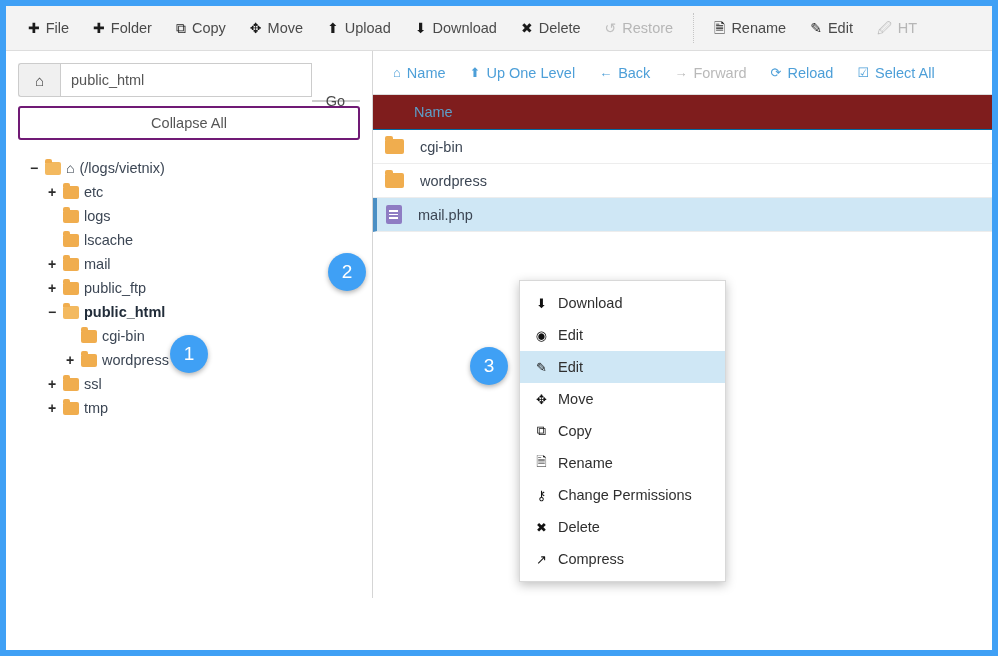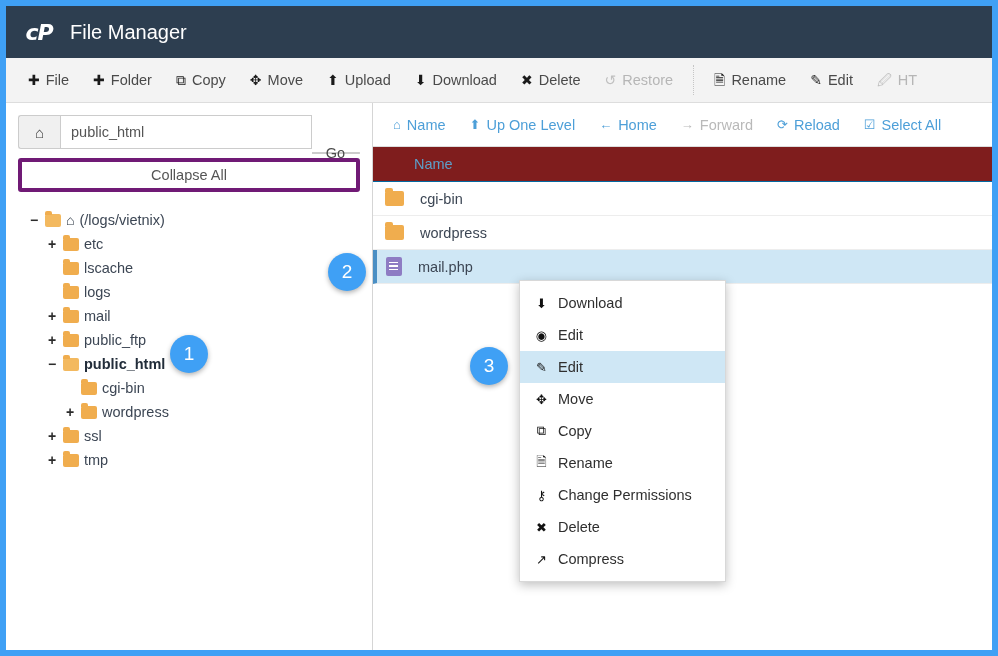--- a/index.html
+++ b/index.html
@@ -118,21 +118,21 @@
     background: #ffffff;
     border-radius: 0 3px 3px 0;
     display: flex; align-items: center; justify-content: center;
     font-size: 14.5px; color: #4a4a4a;
     cursor: pointer;
     margin-top: 37px;
   }
   .collapse-btn {
     margin-top: 9px;
     height: 34px;
-    border: 4px solid #701a75;
+    border: 2px solid #701a75;
     background: #ffffff;
     border-radius: 3px;
     display: flex; align-items: center; justify-content: center;
     font-size: 14.5px; color: #555555;
     cursor: pointer;
   }
   .tree { margin-top: 16px; font-size: 14.5px; color: #3c4654; }
   .tree-node {
     display: flex;
     align-items: center;
@@ -300,24 +300,20 @@
   }
   #badge1 { left: 164px; top: 329px; }
   #badge2 { left: 322px; top: 247px; }
   #badge3 { left: 464px; top: 341px; }
 </style>
 </head>
 <body>
 
 <div id="frame">
 
-  <div class="app-header">
-    <span class="cp-logo">cP</span>
-    <span class="app-title">File Manager</span>
-  </div>
 
   <div class="main-toolbar" id="main-toolbar">
       <div class="tb-btn">
         <span class="tb-ico">✚</span>
         <span>File</span>
       </div>
       <div class="tb-btn">
         <span class="tb-ico">✚</span>
         <span>Folder</span>
       </div>
@@ -377,26 +373,26 @@
             <span class="tree-label">(/logs/vietnix)</span>
           </div>
           <div class="tree-node" style="padding-left: 28px;">
             <span class="toggle">+</span>
             <span class="folder-ico"></span>
             <span class="tree-label">etc</span>
           </div>
           <div class="tree-node" style="padding-left: 28px;">
             <span class="toggle blank"></span>
             <span class="folder-ico"></span>
+            <span class="tree-label">logs</span>
+          </div>
+          <div class="tree-node" style="padding-left: 28px;">
+            <span class="toggle blank"></span>
+            <span class="folder-ico"></span>
             <span class="tree-label">lscache</span>
-          </div>
-          <div class="tree-node" style="padding-left: 28px;">
-            <span class="toggle blank"></span>
-            <span class="folder-ico"></span>
-            <span class="tree-label">logs</span>
           </div>
           <div class="tree-node" style="padding-left: 28px;">
             <span class="toggle">+</span>
             <span class="folder-ico"></span>
             <span class="tree-label">mail</span>
           </div>
           <div class="tree-node" style="padding-left: 28px;">
             <span class="toggle">+</span>
             <span class="folder-ico"></span>
             <span class="tree-label">public_ftp</span>
@@ -434,21 +430,21 @@
           <div class="nav-btn">
             <span class="nav-ico">⌂</span>
             <span>Name</span>
           </div>
           <div class="nav-btn">
             <span class="nav-ico">⬆</span>
             <span>Up One Level</span>
           </div>
           <div class="nav-btn">
             <span class="nav-ico">←</span>
-            <span>Home</span>
+            <span>Back</span>
           </div>
           <div class="nav-btn disabled">
             <span class="nav-ico">→</span>
             <span>Forward</span>
           </div>
           <div class="nav-btn">
             <span class="nav-ico">⟳</span>
             <span>Reload</span>
           </div>
           <div class="nav-btn">

